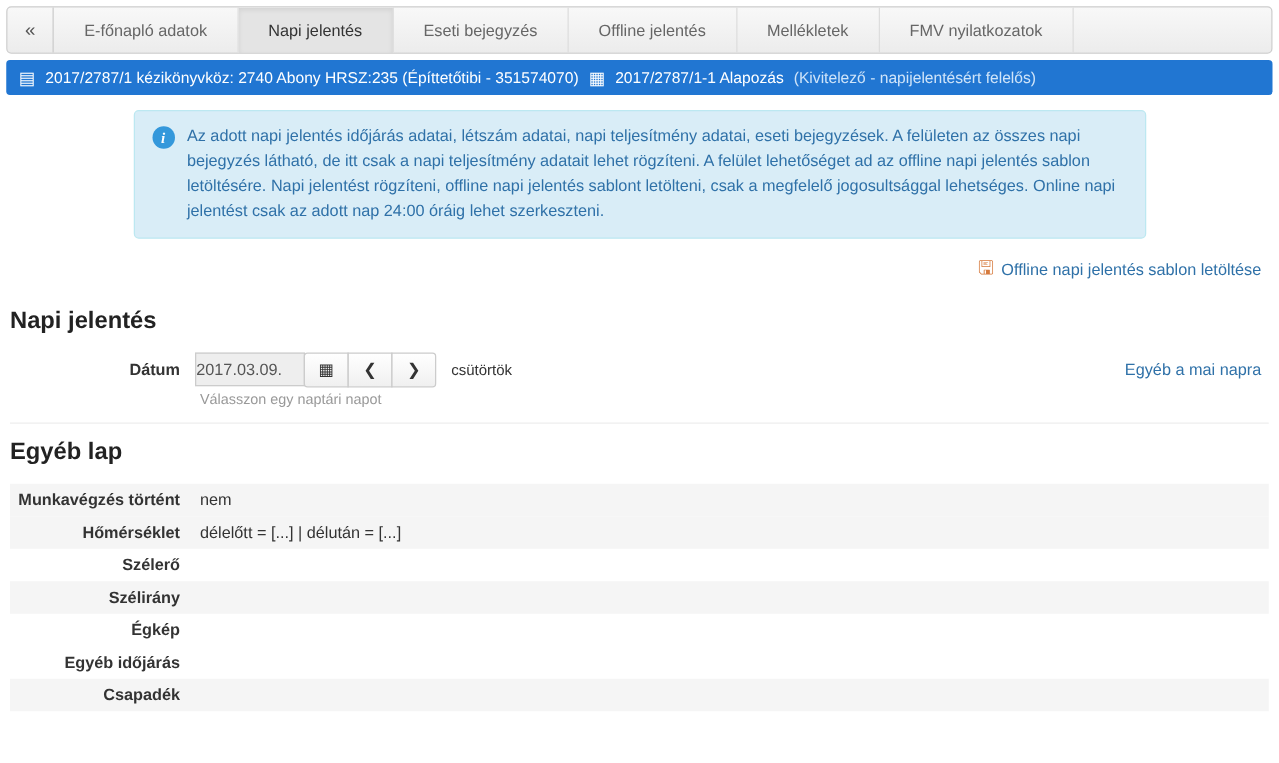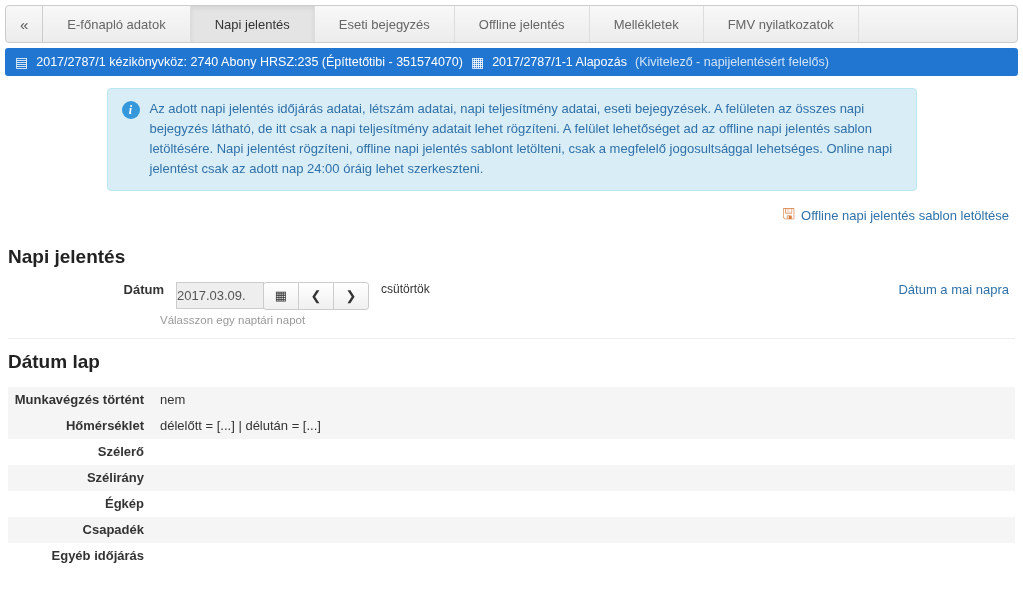--- a/index.html
+++ b/index.html
@@ -99,23 +99,22 @@
     
     h2.section {
       font-size: 19px;
       font-weight: bold;
       margin: 10px 8px 14px;
       color: #222;
     }
     
     .date-row {
       display: flex;
-      align-items: flex-start;
+      align-items: center;
       padding: 0 8px 4px;
-      margin-left: 20px;
     }
     .date-label {
       width: 148px;
       text-align: right;
       font-weight: bold;
       font-size: 13px;
       padding-right: 12px;
     }
     .date-input {
       border: 1px solid #ccc;
@@ -220,27 +219,27 @@
       <span>▦</span>
     </div>
     <div class="icon-btn">
       <span>❮</span>
     </div>
     <div class="icon-btn">
       <span>❯</span>
     </div>
   </div>
   <span class="dow">csütörtök</span>
-  <a class="today-link">Dátum a mai napra</a>
+  <a class="today-link">Egyéb a mai napra</a>
 </div>
 <div class="hint">Válasszon egy naptári napot</div>
 
 <hr class="hr">
 
-<h2 class="section">Dátum lap</h2>
+<h2 class="section">Egyéb lap</h2>
 
 <div class="form-grid">
   <div class="form-row odd">
     <div class="lbl">Munkavégzés történt</div>
     <div class="val">nem</div>
   </div>
   <div class="form-row odd">
     <div class="lbl">Hőmérséklet</div>
     <div class="val">délelőtt = [...]     |     délután = [...]</div>
   </div>
@@ -249,21 +248,21 @@
     <div class="val"></div>
   </div>
   <div class="form-row odd">
     <div class="lbl">Szélirány</div>
     <div class="val"></div>
   </div>
   <div class="form-row">
     <div class="lbl">Égkép</div>
     <div class="val"></div>
   </div>
-  <div class="form-row odd">
-    <div class="lbl">Csapadék</div>
-    <div class="val"></div>
-  </div>
   <div class="form-row">
     <div class="lbl">Egyéb időjárás</div>
     <div class="val"></div>
   </div>
+  <div class="form-row odd">
+    <div class="lbl">Csapadék</div>
+    <div class="val"></div>
+  </div>
 </div>
 
 </body></html>

